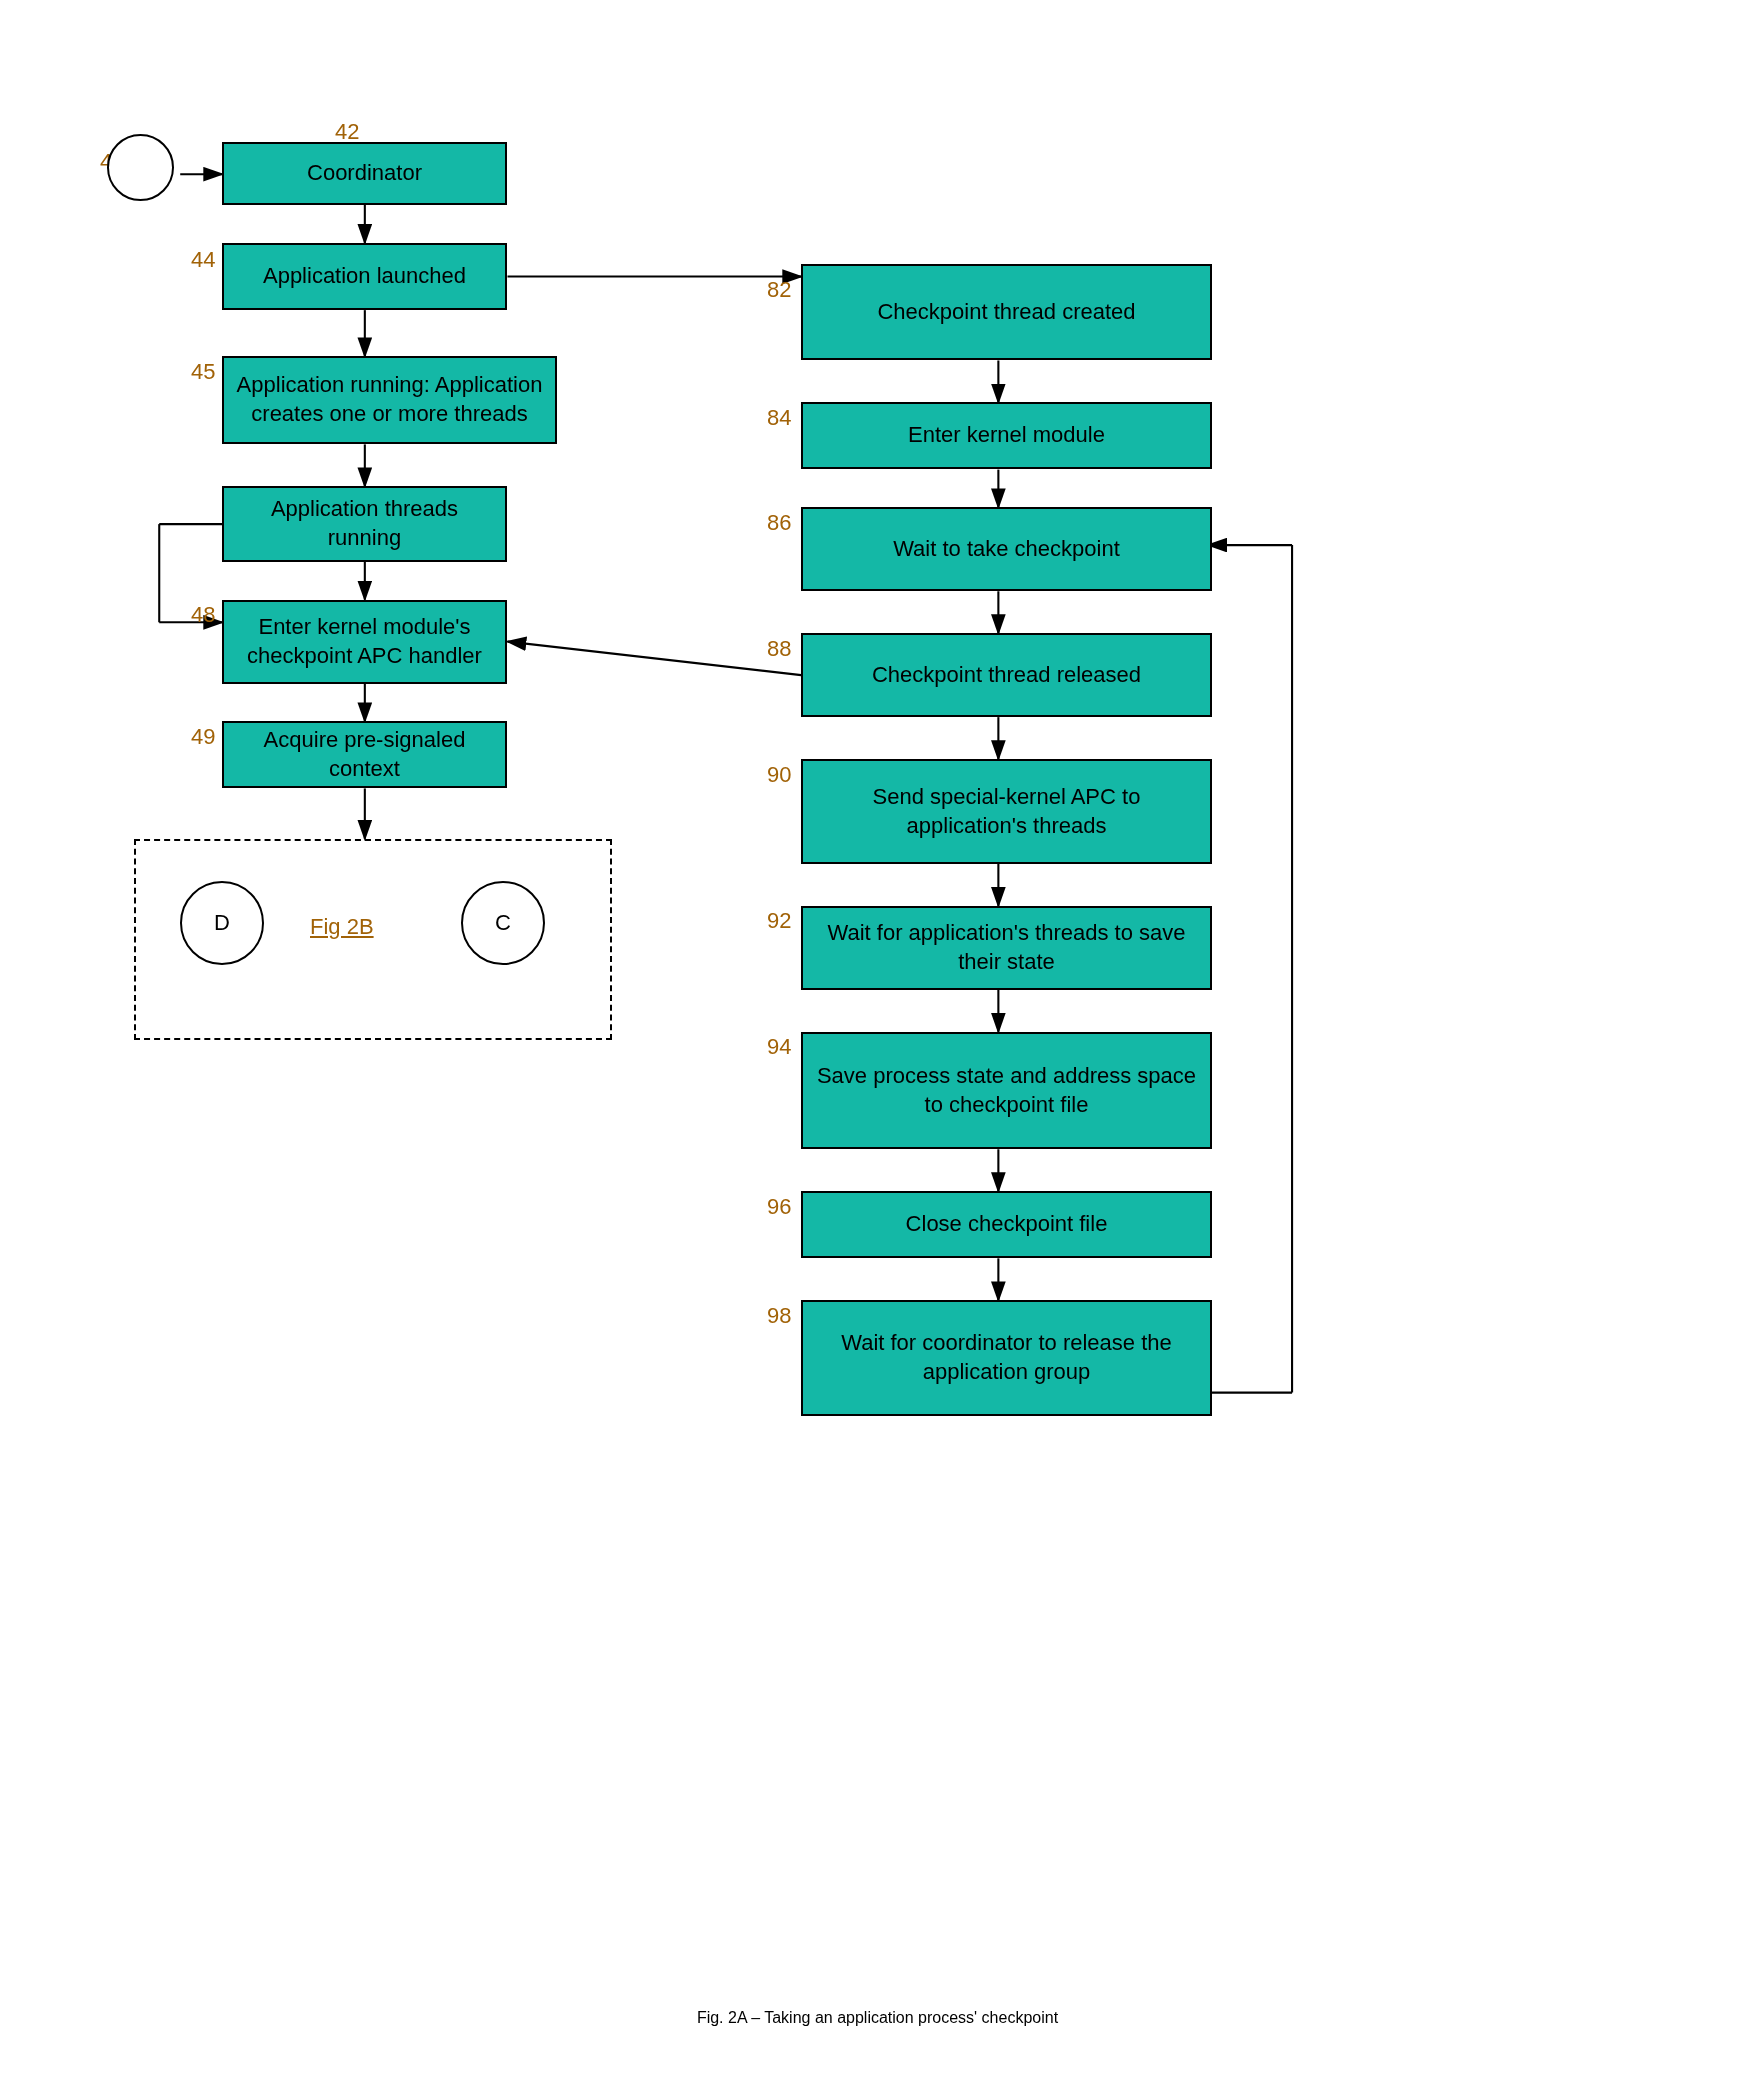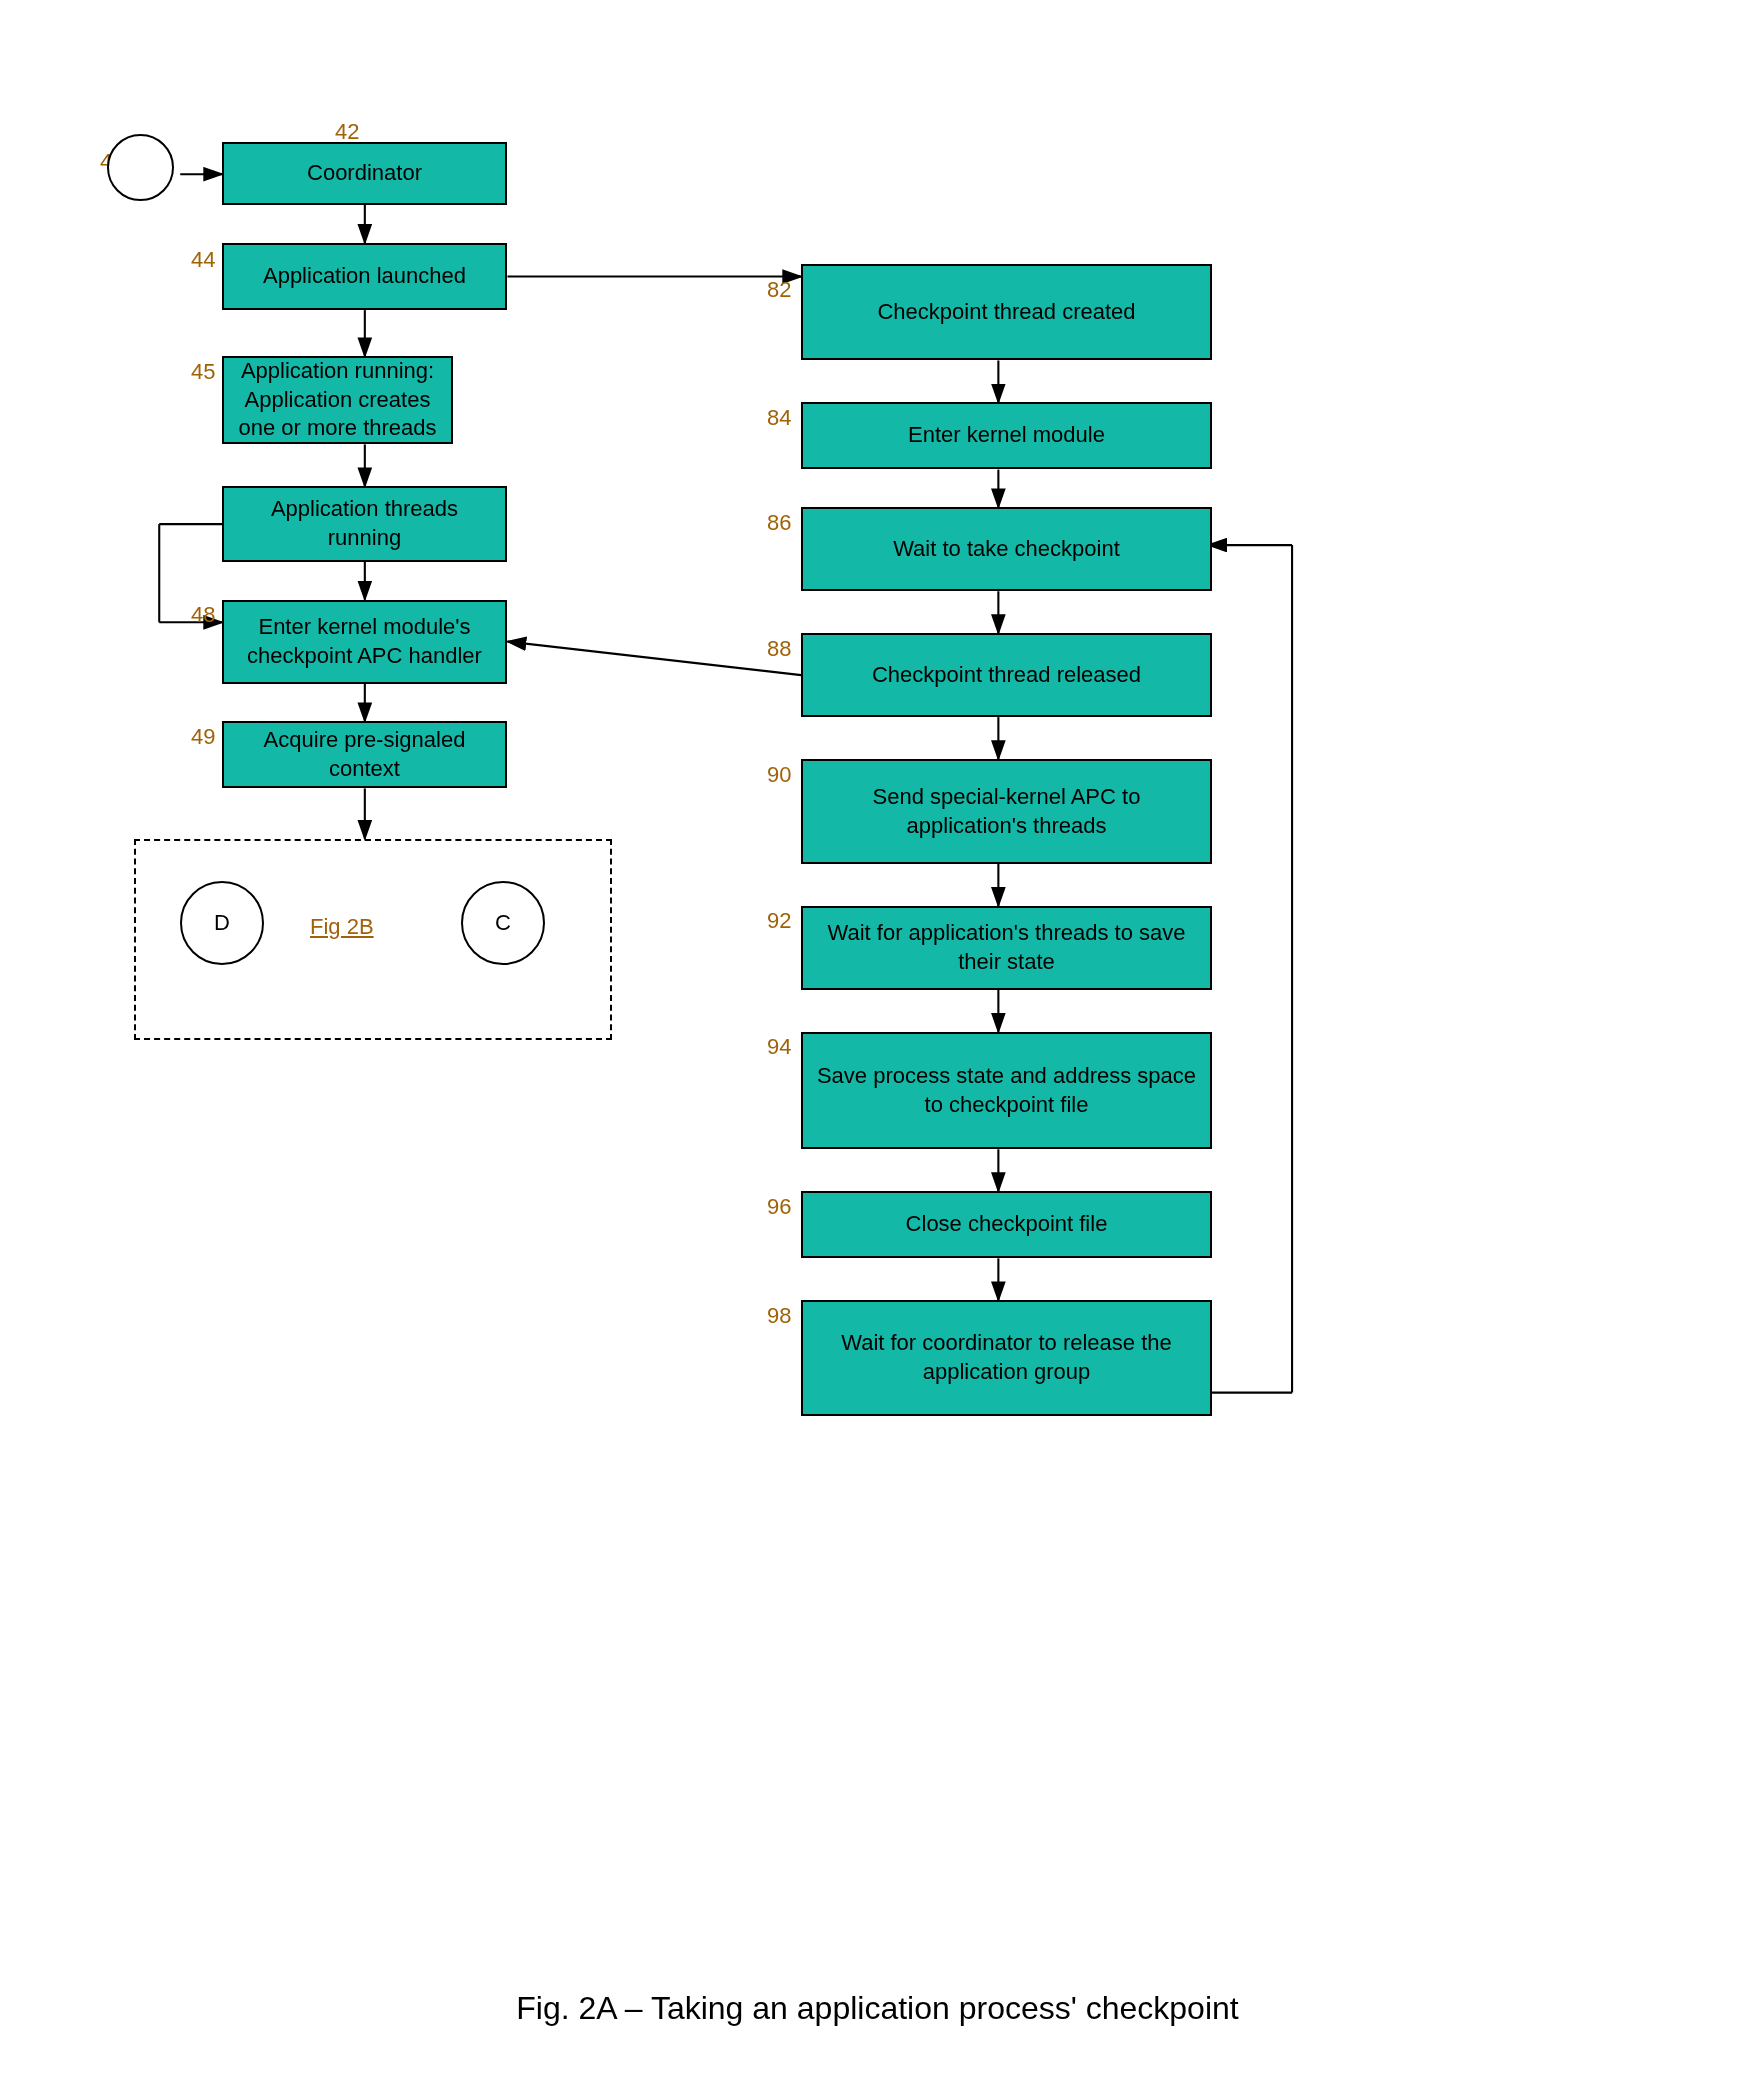--- a/index.html
+++ b/index.html
@@ -55,21 +55,21 @@
       height: 100%;
       pointer-events: none;
     }
     .dashed-box {
       position: absolute;
       border: 2.5px dashed #000;
       background: transparent;
     }
     .fig-caption {
       position: absolute;
-      font-size: 32px;
+      font-size: 16px;
       text-align: center;
       margin-top: 24px;
     }
   </style>
 </head>
 <body>
 
 <div class="diagram-container">
   <svg class="arrows-svg" viewBox="0 0 1960 2300" xmlns="http://www.w3.org/2000/svg">
     <defs>
@@ -132,21 +132,21 @@
   <div class="label" style="top:69px; left:285px;">42</div>
 
   <div class="flow-box" style="top:92px; left:172px; width:285px; height:63px;">Coordinator</div>
 
   <div class="label" style="top:197px; left:141px;">44</div>
 
   <div class="flow-box" style="top:193px; left:172px; width:285px; height:67px;">Application launched</div>
 
   <div class="label" style="top:309px; left:141px;">45</div>
 
-  <div class="flow-box" style="top:306px; left:172px; width:231px; height:88px;text-align:center;">Application running: Application creates one or more threads</div>
+  <div class="flow-box" style="top:306px; left:172px; width:335px; height:88px;text-align:center;">Application running: Application creates one or more threads</div>
 
   <div class="label" style="top:462px; left:141px;margin-left:39px;">46</div>
 
   <div class="flow-box" style="top:436px; left:172px; width:285px; height:76px;">Application threads running</div>
 
   <div class="label" style="top:552px; left:141px;">48</div>
 
   <div class="flow-box" style="top:550px; left:172px; width:285px; height:84px;">Enter kernel module's checkpoint APC handler</div>
 
   <div class="label" style="top:674px; left:141px;">49</div>

